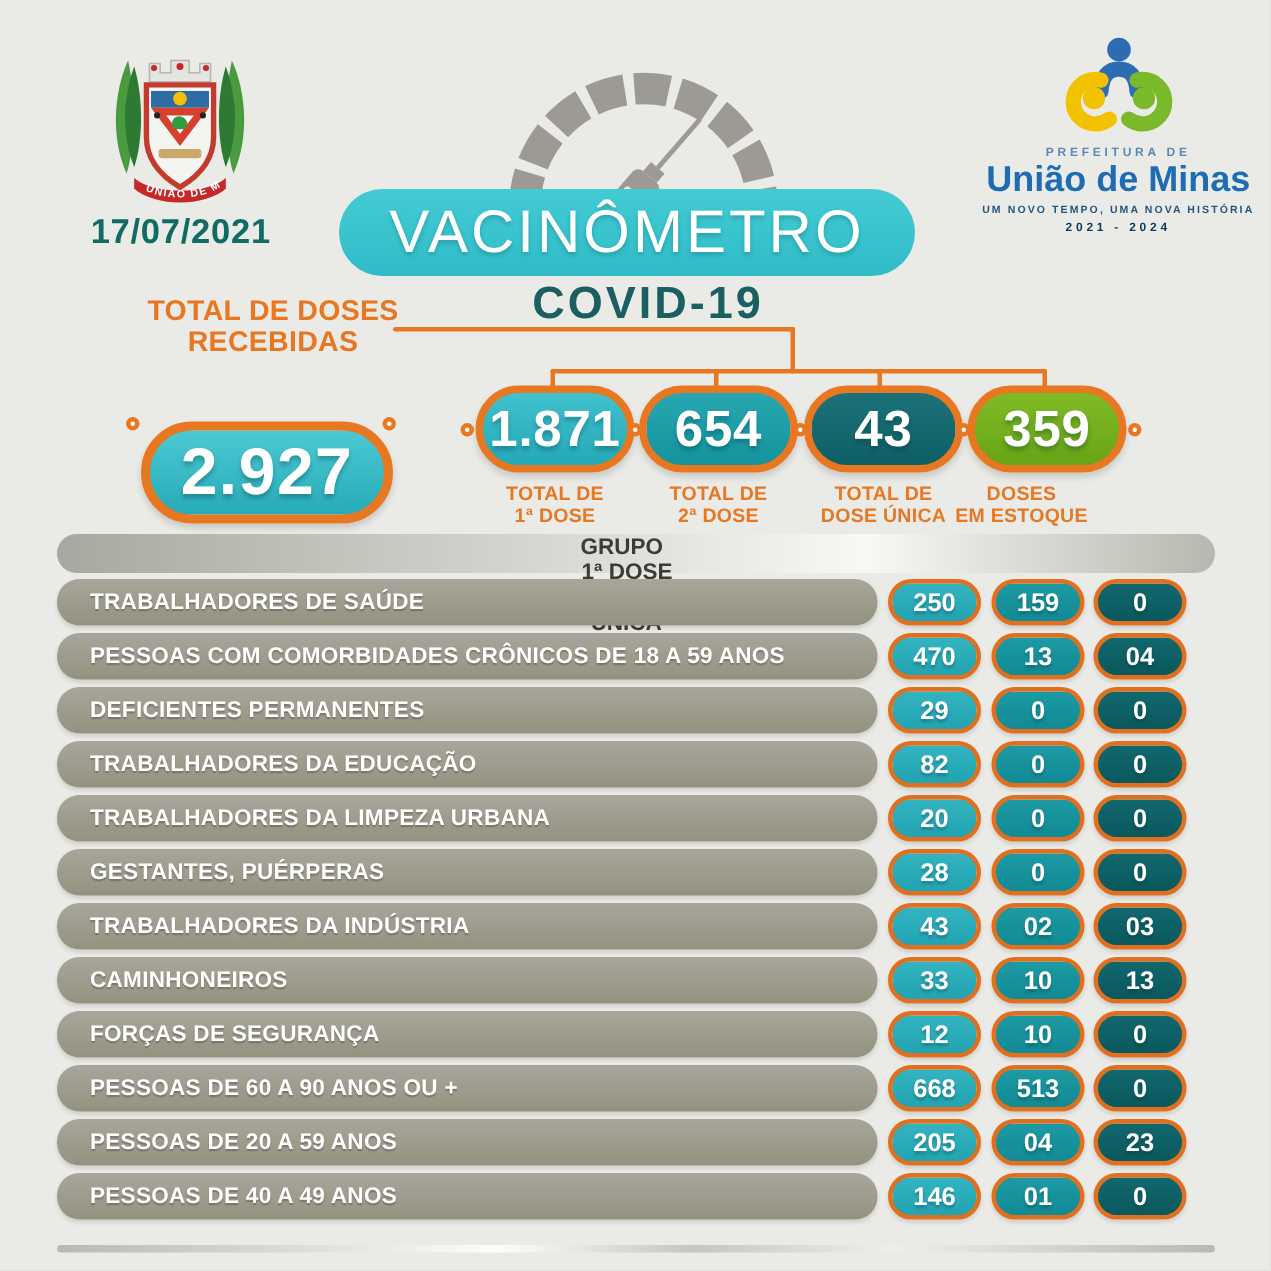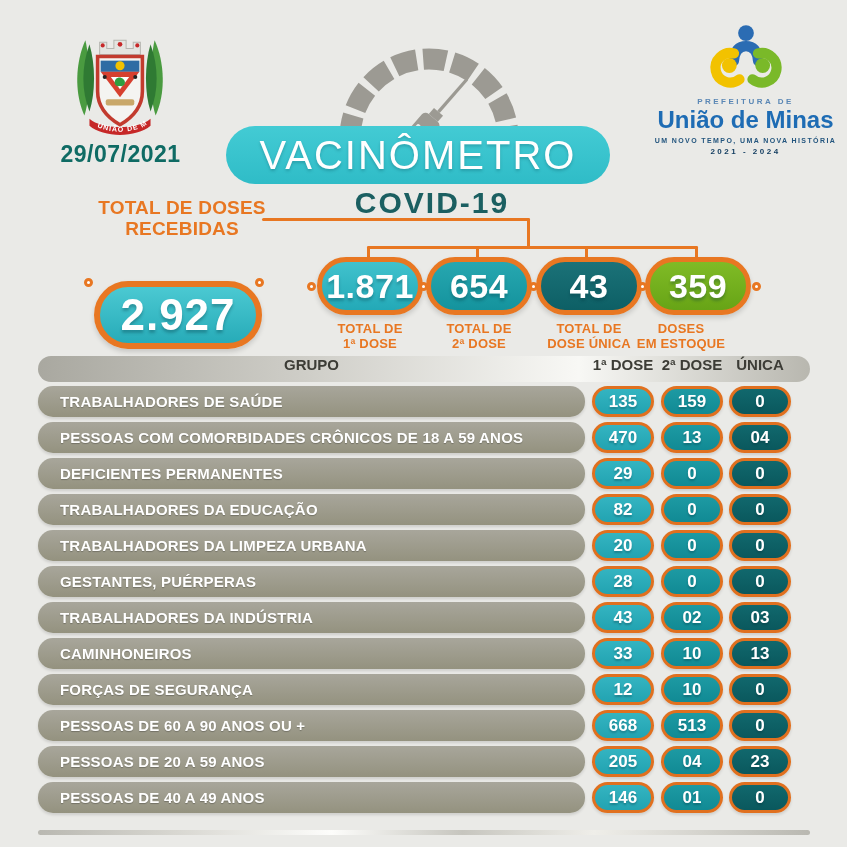--- a/index.html
+++ b/index.html
@@ -52,23 +52,23 @@
   .tp1{left:317px;background:linear-gradient(180deg,#41c2cd,#23a9b7);text-align:center;}
   .tp2{left:426px;background:linear-gradient(180deg,#27a7b0,#14939d);}
   .tp3{left:536px;background:linear-gradient(180deg,#1b7278,#0d5f65);}
   .tp4{left:645px;background:linear-gradient(180deg,#80bb26,#67a416);}
   .tlabel{position:absolute;top:322px;width:106px;text-align:center;color:#e87722;
           font-size:13px;font-weight:bold;line-height:1.15;letter-spacing:.2px;}
   .tl1{left:317px;} .tl2{left:426px;} .tl3{left:536px;} .tl4{left:628px;}
 
   
   .table{position:absolute;left:38px;top:356px;width:772px;}
-  .thead{display:flex;align-items:flex-start;height:26px;border-radius:13px;padding-right:19px;
+  .thead{display:flex;align-items:center;height:26px;border-radius:13px;padding-right:19px;
          background:linear-gradient(90deg,#a9a8a0 0%,#cfcec8 35%,#f8f8f5 70%,#b8b7af 100%);
-         color:#3c3c36;font-size:15px;font-weight:bold;}
+         color:#3c3c36;font-size:15px;font-weight:bold;flex-direction:column;}
   .h-group{width:547px;text-align:center;}
   .h-cell{width:62px;text-align:center;white-space:nowrap;}
   .h-cell.m7{margin-left:7px;} .h-cell.m6{margin-left:6px;}
 
   .rows{margin-top:4px;}
   .trow{display:flex;align-items:center;height:31px;margin-bottom:5px;}
   .r-label{width:547px;height:31px;border-radius:15px;
            background:linear-gradient(180deg,#a8a69b,#94927f);
            color:#fff;font-size:15px;font-weight:bold;letter-spacing:.2px;
            line-height:31px;padding-left:22px;white-space:nowrap;overflow:hidden;
@@ -112,21 +112,21 @@
       <circle cx="65" cy="52" r="2" fill="#222"></circle>
     <rect x="36" y="74" width="28" height="6" rx="2" fill="#c9a86a"></rect>
 
     <path id="ribbonPath" d="M20,93 C32,104 68,104 80,93 L80,100 C66,112 34,112 20,100 Z" fill="#c62828"></path>
     <path id="ribbonText" d="M24,99 C36,108 64,108 76,99" fill="none"></path>
     <text font-size="7" font-weight="bold" fill="#ffffff" letter-spacing="1">
       <textPath href="#ribbonText" startOffset="4">UNIÃO DE MINAS</textPath>
     </text>
   </svg>
 
-  <div class="date">29/07/2021</div>
+  <div class="date">17/07/2021</div>
 
   <svg class="speedo" viewBox="0 0 198 120">
     <path d="M 20 118 A 79 79 0 0 1 178 118" fill="none" stroke="#9c9a93" stroke-width="21" stroke-dasharray="23 6.5"></path>
     <g transform="translate(58,150) rotate(-49)">
       <rect x="0" y="-11" width="5" height="22" rx="2" fill="#9c9a93"></rect>
       <rect x="5" y="-3.5" width="16" height="7" fill="#9c9a93"></rect>
       <rect x="19" y="-13" width="5" height="26" rx="2" fill="#9c9a93"></rect>
       <rect x="27" y="-11" width="42" height="22" rx="5" fill="#9c9a93"></rect>
       <rect x="69" y="-6" width="8" height="12" fill="#9c9a93"></rect>
       <rect x="77" y="-1.6" width="43" height="3.2" fill="#9c9a93"></rect>
@@ -199,21 +199,21 @@
   <div class="table">
     <div class="thead">
       <div class="h-group">GRUPO</div>
       <div class="h-cell m7">1ª DOSE</div>
       <div class="h-cell m7">2ª DOSE</div>
       <div class="h-cell m6">ÚNICA</div>
     </div>
     <div class="rows">
   <div class="trow">
     <div class="r-label">TRABALHADORES DE SAÚDE</div>
-    <div class="r-pill c1 m7">135</div>
+    <div class="r-pill c1 m7">250</div>
     <div class="r-pill c2 m7">159</div>
     <div class="r-pill c3 m6">0</div>
   </div>
 
   <div class="trow">
     <div class="r-label">PESSOAS COM COMORBIDADES CRÔNICOS DE 18 A 59 ANOS</div>
     <div class="r-pill c1 m7">470</div>
     <div class="r-pill c2 m7">13</div>
     <div class="r-pill c3 m6">04</div>
   </div>

